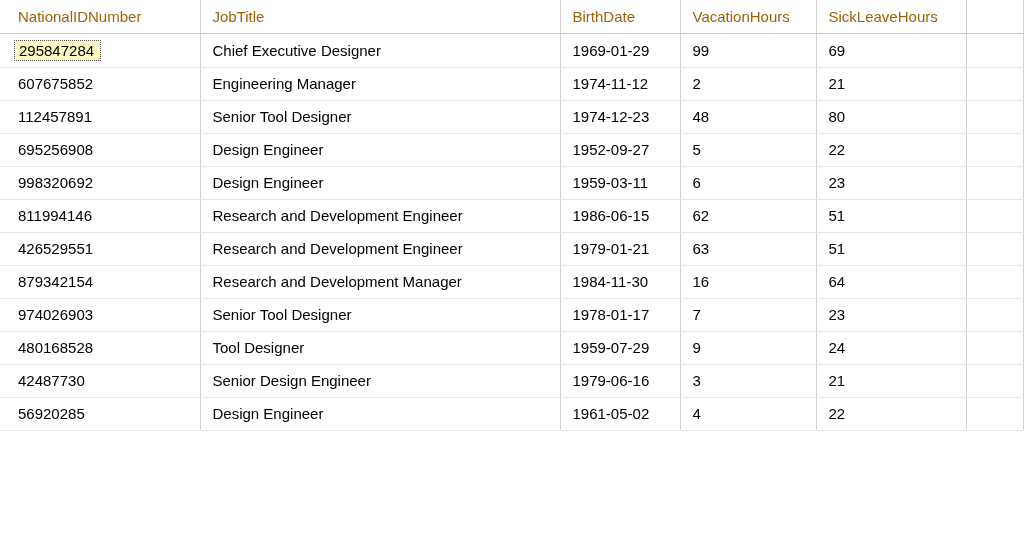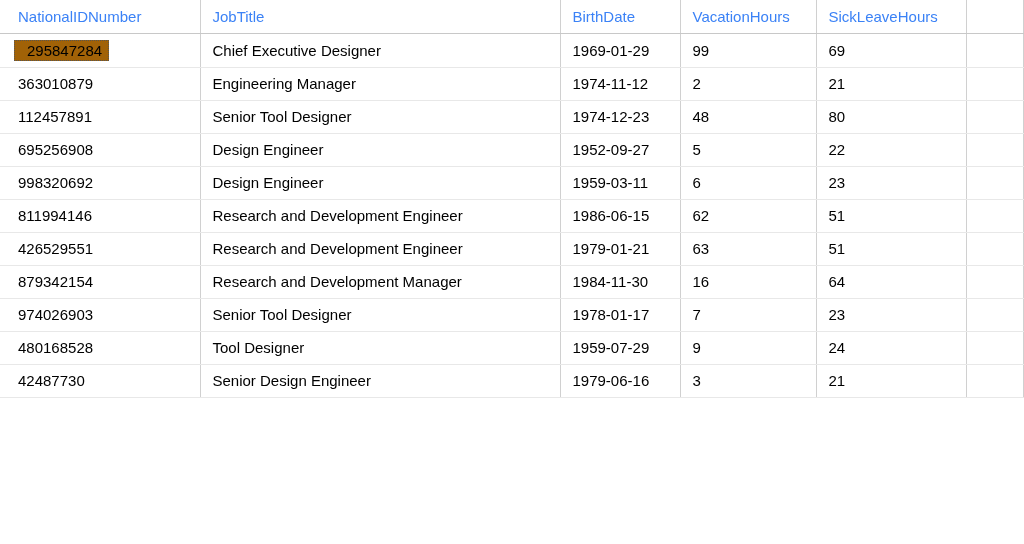--- a/index.html
+++ b/index.html
@@ -22,21 +22,21 @@
       border-right: 1px solid #d0d0d0;
       border-bottom: 1px solid #e8e8e8;
       white-space: nowrap;
       overflow: hidden;
       font-weight: normal;
       height: 33px;
       vertical-align: middle;
     }
     th {
       background: #fff;
-      color: #3b82f6;
+      color: #a16207;
       padding: 6px 10px 6px 12px;
       border-bottom: 1px solid #c8c8c8;
     }
     th:first-child, td:first-child {
       padding-left: 18px;
     }
     td {
       padding: 6px 10px 6px 12px;
     }
     .col-id    { width: 200px; }
@@ -45,22 +45,22 @@
     .col-vac   { width: 136px; }
     .col-sick  { width: 150px; }
     .col-end   { width: auto; }
     td.cell-id { }
     td.cell-id span.idwrap {
       display: inline-block;
       padding: 1px 4px 1px 0;
     }
     tr.selected td.cell-id span.idwrap {
       border: 1px dotted #555;
-      background: #a16207;
-      padding: 1px 6px 1px 12px;
+      background: #fef9c3;
+      padding: 1px 6px 1px 4px;
       margin-left: -4px;
     }
   </style>
 </head>
 <body>
 
 <table>
   <colgroup>
     <col class="col-id">
     <col class="col-title">
@@ -82,21 +82,21 @@
   <tbody id="grid-body">
       <tr class="selected">
         <td class="cell-id"><span class="idwrap">295847284</span></td>
         <td>Chief Executive Designer</td>
         <td>1969-01-29</td>
         <td>99</td>
         <td>69</td>
         <td></td>
       </tr>
       <tr>
-        <td class="cell-id"><span class="idwrap">363010879</span></td>
+        <td class="cell-id"><span class="idwrap">607675852</span></td>
         <td>Engineering Manager</td>
         <td>1974-11-12</td>
         <td>2</td>
         <td>21</td>
         <td></td>
       </tr>
       <tr>
         <td class="cell-id"><span class="idwrap">112457891</span></td>
         <td>Senior Tool Designer</td>
         <td>1974-12-23</td>
@@ -161,14 +161,22 @@
         <td></td>
       </tr>
       <tr>
         <td class="cell-id"><span class="idwrap">42487730</span></td>
         <td>Senior Design Engineer</td>
         <td>1979-06-16</td>
         <td>3</td>
         <td>21</td>
         <td></td>
       </tr>
+      <tr>
+        <td class="cell-id"><span class="idwrap">56920285</span></td>
+        <td>Design Engineer</td>
+        <td>1961-05-02</td>
+        <td>4</td>
+        <td>22</td>
+        <td></td>
+      </tr>
     </tbody>
 </table>
 
 </body></html>

